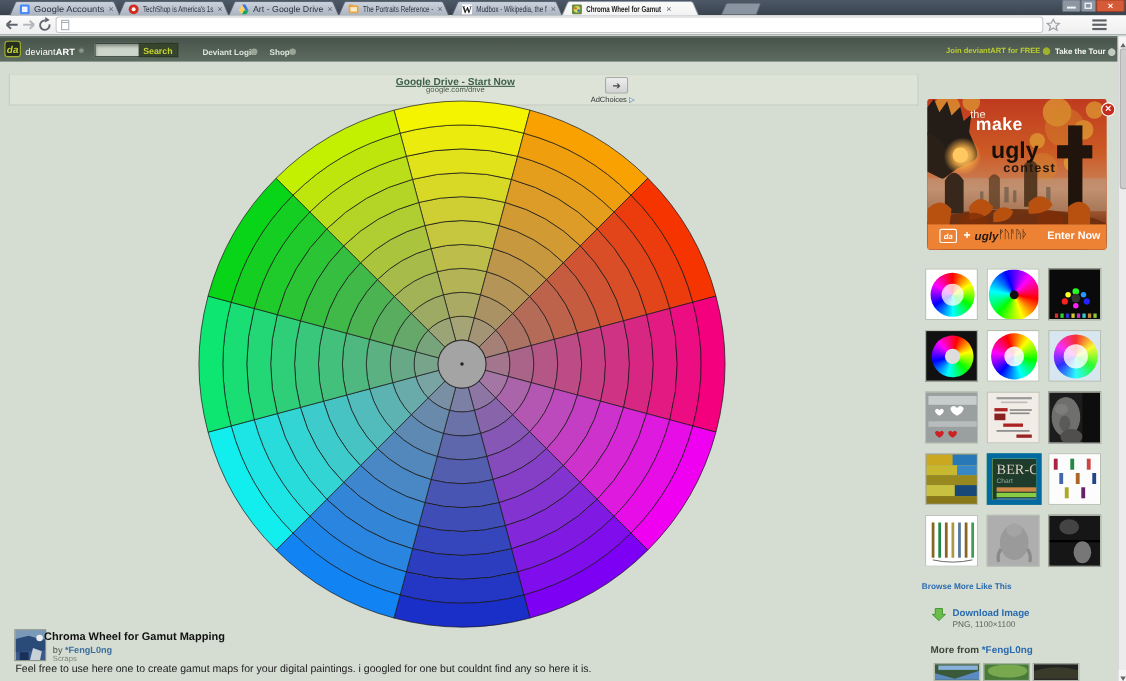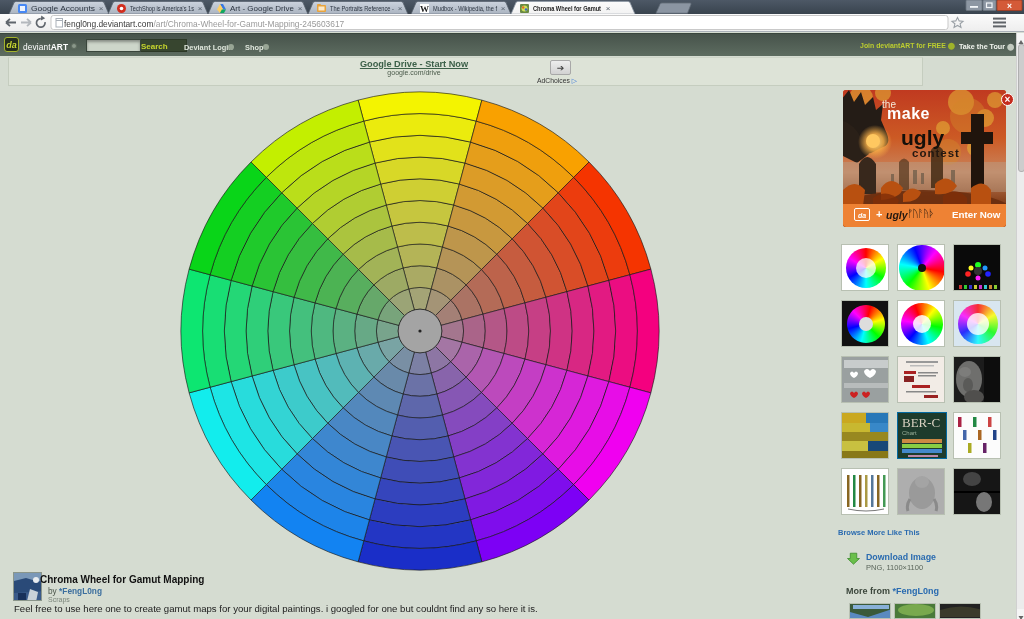--- a/index.html
+++ b/index.html
@@ -80,38 +80,37 @@
  <rect x="51" y="1.5" width="897" height="14" rx="2.5" fill="#ffffff" stroke="#c9c9c9"></rect>
  <rect x="56" y="4.5" width="6.5" height="8.5" fill="#fff" stroke="#a9b0b8" stroke-width="1"></rect>
  <path d="M56 6.5 h6.5" stroke="#a9b0b8" stroke-width="1"></path>
  <path d="M957.5 3.5 l1.7 3.4 3.8 .4 -2.9 2.5 .9 3.7 -3.5 -2 -3.5 2 .9 -3.7 -2.9 -2.5 3.8 -.4 z" fill="none" stroke="#9aa0a6" stroke-width="1.1"></path>
  <g fill="#5f6368">
         <rect x="993" y="3.6" width="13" height="2"></rect>
         <rect x="993" y="7.5" width="13" height="2"></rect>
         <rect x="993" y="11.4" width="13" height="2"></rect>
       </g>
 </svg>
-<div class="abs" style="left:64px;top:3.5px;font-size:8.4px;color:#3a3a3a;line-height:12px;letter-spacing:0px">fengl0ng.deviantart.com<span style="color:#9a9a9a">/art/Chroma-Wheel-for-Gamut-Mapping-245603617</span></div>
 </div>
 
 <div class="abs" style="left:0;top:33px;width:1024px;height:23px;background:linear-gradient(#47534b,#5d6c60);border-top:1px solid #39453d">
  <div class="abs" style="left:4px;top:3px;width:15px;height:15px;background:#252e1e;border:1px solid #a3b32c;border-radius:3px;text-align:center;font-size:9px;font-weight:bold;color:#c8d632;line-height:15px;font-style:italic">da</div>
  <div class="abs" style="left:23px;top:7.5px;font-size:8.4px;color:#fff;letter-spacing:0.1px">deviant<b>ART</b></div>
  <div class="abs" style="left:71px;top:9px;width:6px;height:6px;border-radius:50%;background:#8a978a;border:1px solid #5e6b5e"></div>
  <div class="abs" style="left:86px;top:5px;width:55px;height:13px;background:#cdd6ca;border:1px solid #39453b;box-shadow:inset 0 2px 3px rgba(0,0,0,.35)"></div>
- <div class="abs" style="left:141px;top:5px;width:46px;height:13px;background:#37452f;font-size:8px;font-weight:bold;line-height:13px;color:#c6d52d;border:1px solid #2c3826;border-left:none">Search</div>
+ <div class="abs" style="left:126px;top:5px;width:36px;height:13px;background:#37452f;font-size:8px;font-weight:bold;text-align:center;line-height:13px;color:#c6d52d;border:1px solid #2c3826;border-left:none">Search</div>
  <div class="abs" style="left:184px;top:8.5px;font-size:7.4px;font-weight:bold;color:#dfe6dc">Deviant Login</div>
  <div class="abs" style="left:228px;top:9.5px;width:6px;height:6px;border-radius:50%;background:#98a595"></div>
  <div class="abs" style="left:245px;top:8.5px;font-size:7.4px;font-weight:bold;color:#dfe6dc">Shop</div>
  <div class="abs" style="left:263px;top:9.5px;width:6px;height:6px;border-radius:50%;background:#98a595"></div>
  <div class="abs" style="left:750px;top:8px;width:205px;text-align:right;font-size:6.9px;font-weight:bold;color:#bccd2f;white-space:nowrap">Join deviantART for FREE <span style="color:#9fb32a;font-size:6.5px">⬤</span></div>
  <div class="abs" style="left:959px;top:8px;font-size:7.2px;font-weight:bold;color:#f2f5ef;white-space:nowrap">Take the Tour <span style="color:#c3cbc0;font-size:6.5px">⬤</span></div>
 </div>
 
-<div class="abs" style="left:8px;top:57px;width:915px;height:29px;background:#dde3d7;border:1px solid #c5cdbf;border-top-color:#cfd6c9">
+<div class="abs" style="left:8px;top:67px;width:827px;height:29px;background:#dde3d7;border:1px solid #c5cdbf;border-top-color:#cfd6c9">
  <div class="abs" style="left:120px;top:1px;width:570px;text-align:center;font-size:9.2px;font-weight:bold;color:#3c6049"><span style="text-decoration:underline">Google Drive - Start Now</span></div>
  <div class="abs" style="left:120px;top:11px;width:570px;text-align:center;font-size:7px;color:#4a5a4a">google.com/drive</div>
  <div class="abs" style="left:541px;top:2px;width:21px;height:15px;background:linear-gradient(#ededed,#d2d2d2);border:1px solid #a8a8a8;border-radius:2px;text-align:center;font-size:9px;color:#444;line-height:14px">➔</div>
  <div class="abs" style="left:528px;top:19px;font-size:6.8px;color:#333">AdChoices <span style="color:#2a6dd9">▷</span></div>
 </div>
 <svg width="1024" height="619" viewBox="0 0 1024 619" style="position:absolute;left:0;top:0">
     <path d="M408.74 288.96A43.52 43.52 0 0 1 431.26 288.96L425.64 309.94A21.80 21.80 0 0 0 414.36 309.94Z" fill="#a4a476" stroke="rgba(22,22,22,0.7)" stroke-width="0.9"></path>
     <path d="M403.11 267.98A65.24 65.24 0 0 1 436.89 267.98L431.26 288.96A43.52 43.52 0 0 0 408.74 288.96Z" fill="#aaaa64" stroke="rgba(22,22,22,0.7)" stroke-width="0.9"></path>
     <path d="M397.49 247.00A86.96 86.96 0 0 1 442.51 247.00L436.89 267.98A65.24 65.24 0 0 0 403.11 267.98Z" fill="#b4b457" stroke="rgba(22,22,22,0.7)" stroke-width="0.9"></path>
     <path d="M391.87 226.02A108.68 108.68 0 0 1 448.13 226.02L442.51 247.00A86.96 86.96 0 0 0 397.49 247.00Z" fill="#bdbd4b" stroke="rgba(22,22,22,0.7)" stroke-width="0.9"></path>
@@ -391,21 +390,21 @@
 <div class="abs" style="left:841px;top:412px;width:48px;height:47px;background:#999;border:1px solid #b8c0b2;overflow:hidden"><svg width="48" height="47">
       <rect width="48" height="10" y="0" fill="#caa820"></rect>
       <rect width="24" height="10" x="24" y="0" fill="#2878b8"></rect>
       <rect width="48" height="9" y="10" fill="#c8b830"></rect>
       <rect width="20" height="9" x="28" y="10" fill="#3888c8"></rect>
       <rect width="48" height="9" y="19" fill="#988820"></rect>
       <rect width="48" height="10" y="28" fill="#c8c040"></rect>
       <rect width="22" height="10" x="26" y="28" fill="#184878"></rect>
       <rect width="48" height="9" y="38" fill="#887818"></rect>
     </svg></div>
-<div class="abs" style="left:897px;top:412px;width:50px;height:47px;background:#bef264;border:1px solid #0369a1;overflow:hidden"><svg width="48" height="47">
+<div class="abs" style="left:897px;top:412px;width:50px;height:47px;background:#bef264;border:5px solid #0369a1;overflow:hidden"><svg width="48" height="47">
       <rect width="48" height="47" fill="#1e3b2c"></rect>
       <text x="4" y="14" font-size="13" fill="#d8d0c0" font-family="Liberation Serif">BER-C</text>
       <text x="4" y="22" font-size="6" fill="#9ab09a">Chart</text>
       <g>
         <rect x="4" y="26" width="40" height="4" fill="#c84"></rect>
         <rect x="4" y="31" width="40" height="4" fill="#8c4"></rect>
         <rect x="4" y="36" width="40" height="4" fill="#48c"></rect>
       </g>
       <rect x="10" y="42" width="30" height="2" fill="#b8a"></rect>
     </svg></div>

